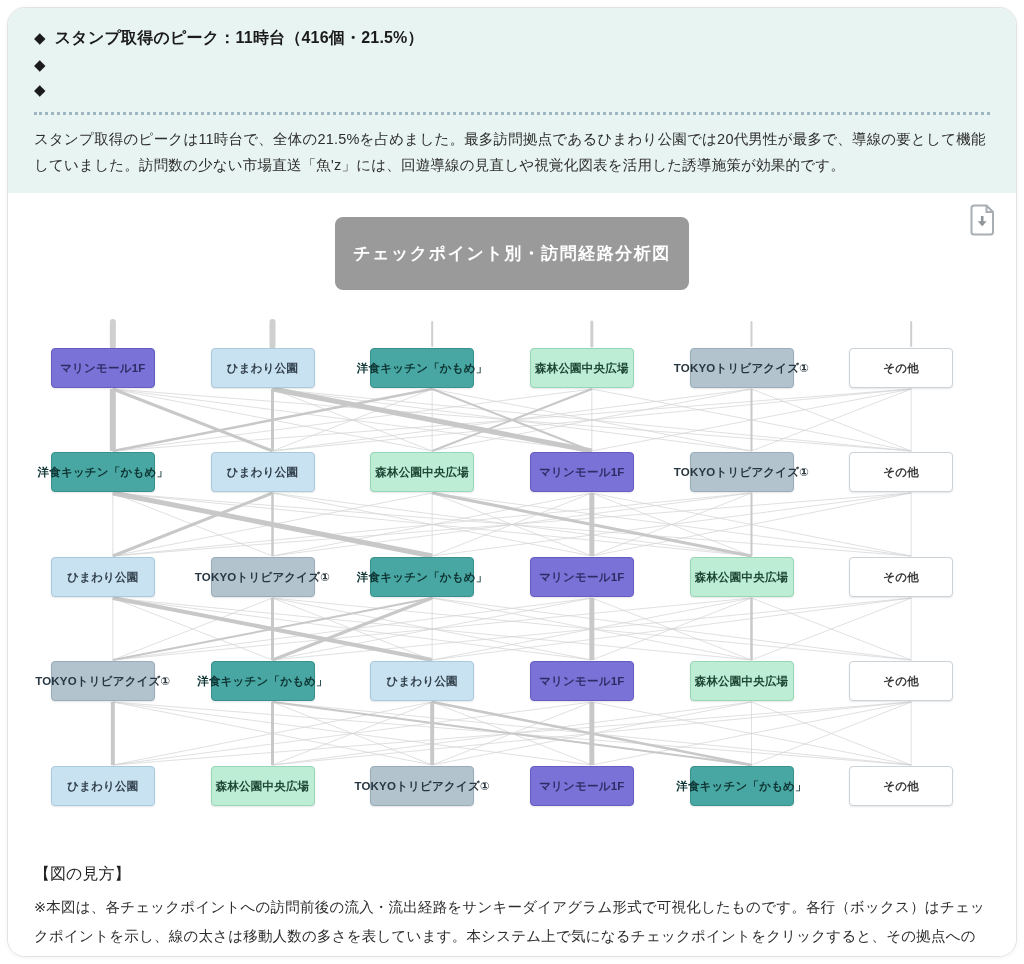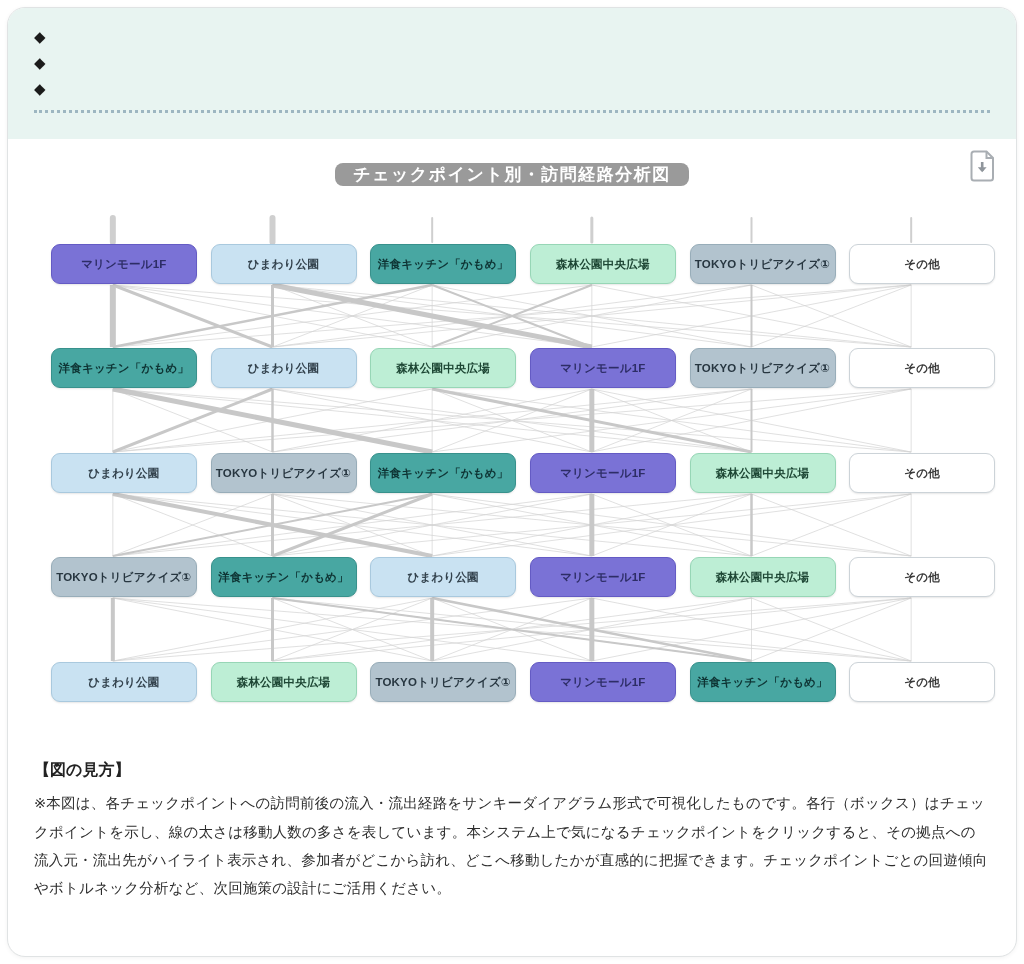--- a/index.html
+++ b/index.html
@@ -14,53 +14,55 @@
   .bullet-line { display:flex; align-items:baseline; font-weight:bold; font-size:16px; color:#1b1b1b; line-height:1.72; letter-spacing:0.2px; }
   .bullet-marker { margin-right:9px; font-size:15px; color:#1b1b1b; }
   .dotted-divider { border:none; border-top:3px dotted #9db6c1; margin:9px 0 11px 0; }
   .summary-paragraph { font-size:14.5px; color:#2d2d2d; line-height:1.8; letter-spacing:0.2px; }
   
   .card { position:relative; background:#ffffff; padding-top:16px; }
   .download-button { position:absolute; top:10px; right:18px; width:30px; height:34px; background:none; border:none; cursor:pointer; }
   .title-badge {
     width:fit-content; margin:8px auto 0 auto; background:#9a9a9a; color:#ffffff;
     font-weight:bold; font-size:17px; letter-spacing:1.5px;
-    padding:0 18px; border-radius:8px;
+    padding:25px 18px; border-radius:8px;
   }
   
   .diagram { position:relative; width:958px; height:498px; margin:26px auto 0 auto; }
   .flow-svg { position:absolute; left:0; top:0; width:100%; height:100%; }
   .node {
-    position:absolute; width:146px; height:40px; border-radius:9px;
+    position:absolute; width:104px; height:40px; border-radius:4px;
     display:flex; align-items:center; justify-content:center;
     font-size:11.5px; font-weight:bold; letter-spacing:0.2px;
     border:1px solid rgba(0,0,0,0.14); box-shadow:0 1px 2px rgba(0,0,0,0.10);
     cursor:pointer; white-space:nowrap;
   }
   
   .legend { margin:50px 26px 0 26px; }
-  .legend-heading { font-weight:bold; font-size:16px; color:#222222; margin-bottom:8px; }
+  .legend-heading { font-weight:normal; font-size:16px; color:#222222; margin-bottom:8px; }
   .legend-body { font-size:14.5px; color:#2d2d2d; line-height:1.95; letter-spacing:0.2px; }
 </style>
 </head>
 <body>
 
 <div class="page">
 
   <div class="summary">
     <div class="bullet-line">
       <span class="bullet-marker">◆</span>
+      <span>スタンプ取得のピーク：11時台（416個・21.5%）</span>
     </div>
     <div class="bullet-line">
       <span class="bullet-marker">◆</span>
     </div>
     <div class="bullet-line">
       <span class="bullet-marker">◆</span>
     </div>
     <hr class="dotted-divider">
+    <p class="summary-paragraph">スタンプ取得のピークは11時台で、全体の21.5%を占めました。最多訪問拠点であるひまわり公園では20代男性が最多で、導線の要として機能していました。訪問数の少ない市場直送「魚'z」には、回遊導線の見直しや視覚化図表を活用した誘導施策が効果的です。</p>
   </div>
 
   <div class="card">
     <button class="download-button" aria-label="download">
       <svg width="30" height="34" viewBox="0 0 30 34" fill="none">
         <path d="M6 2.5 H18.5 L25 9 V29 a2.5 2.5 0 0 1 -2.5 2.5 H6 a2.5 2.5 0 0 1 -2.5 -2.5 V5 a2.5 2.5 0 0 1 2.5 -2.5 Z" stroke="#a9aeb3" stroke-width="2"></path>
         <path d="M18.5 2.5 V9 H25" stroke="#a9aeb3" stroke-width="2"></path>
         <path d="M14.2 13 V22" stroke="#8f959b" stroke-width="2.6"></path>
         <path d="M9.8 18.2 L14.2 23.2 L18.6 18.2 Z" fill="#8f959b"></path>
       </svg>

